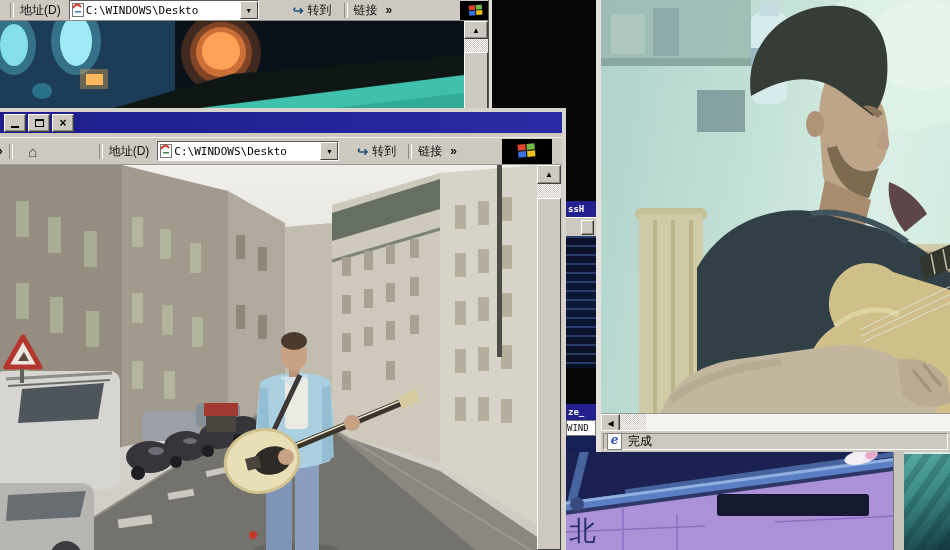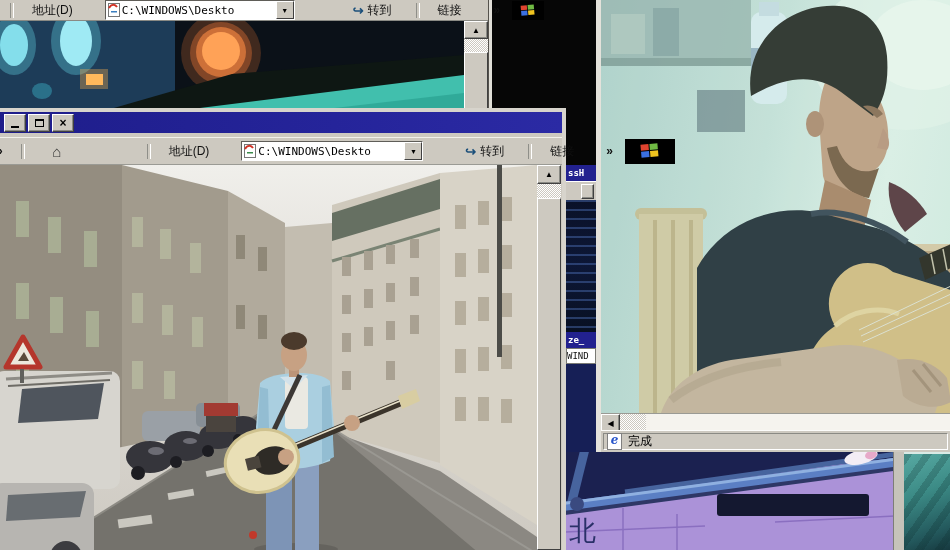--- a/index.html
+++ b/index.html
@@ -1,19 +1,19 @@
 <!DOCTYPE html>
 <html><head>
 <meta charset="utf-8">
 <style>
   html,body{margin:0;padding:0;background:#222;}
   .screen{position:relative;width:950px;height:550px;background:#060606;overflow:hidden;
           font-family:"Liberation Sans",sans-serif;}
   .abs{position:absolute;}
-  .tbar{display:flex;align-items:center;background:#cdc9c0;gap:12px;}
+  .tbar{display:flex;align-items:center;background:#cdc9c0;}
   .tlabel{font-size:12px;color:#101010;white-space:nowrap;}
   .sep{width:2px;height:15px;border-left:1px solid #8f8f89;border-right:1px solid #ffffff;margin:0 6px;flex:none;}
   .combo{display:flex;align-items:center;background:#fff;height:18px;flex:none;
          border-top:1px solid #5f5d58;border-left:1px solid #5f5d58;
          border-bottom:1px solid #fff;border-right:1px solid #fff;padding-left:2px;}
   .combo .path{font-family:"DejaVu Sans Mono",monospace;font-size:11px;color:#000;white-space:nowrap;overflow:hidden;flex:1;padding:0 2px;}
   .drop{width:16px;height:16px;background:#cdc9c0;flex:none;display:flex;align-items:center;justify-content:center;
         border:1px solid;border-color:#fff #404040 #404040 #fff;font-size:7px;color:#000;}
   .gobtn{display:flex;align-items:center;gap:4px;padding:1px 6px;flex:none;}
   .goarrow{font-size:13px;color:#1b4f7a;font-weight:bold;line-height:1;}
@@ -46,21 +46,21 @@
   .gray-strip{left:893px;top:452px;width:11px;height:98px;background:#c6c3ba;border-left:1px solid #7d7d78;box-sizing:border-box;}
   .teal-block{left:904px;top:452px;width:46px;height:98px;border-top:2px solid #d9eae5;box-sizing:border-box;
       background:
         repeating-linear-gradient(125deg, rgba(10,40,40,.22) 0 7px, rgba(255,255,255,0) 7px 16px),
         linear-gradient(160deg,#57a9a2 0%,#3c8b86 40%,#23585c 80%,#16393f 100%);}
 
   
   .strip{left:566px;top:0;width:30px;height:452px;display:flex;flex-direction:column;}
   .strip-black{height:165px;background:#060606;flex:none;}
   .strip-title{height:16px;flex:none;background:#22218f;color:#fff;display:flex;align-items:center;padding-left:2px;
-               font-family:"DejaVu Sans Mono",monospace;font-weight:bold;font-size:9px;overflow:hidden;}
+               font-family:"DejaVu Sans Mono",monospace;font-weight:bold;font-size:9px;overflow:hidden;margin-top:36px;}
   .strip-toolbar{height:18px;flex:none;background:#cdc9c0;border-top:1px solid #fff;position:relative;}
   .strip-minibtn{position:absolute;right:2px;top:2px;width:11px;height:13px;}
   .strip-video{height:132px;flex:none;background:
         repeating-linear-gradient(180deg, rgba(90,130,210,.38) 0 2px, rgba(0,0,0,0) 2px 9px),
         linear-gradient(180deg,#0a1128 0%,#0d1736 50%,#081022 100%);}
   .strip-addr{height:16px;flex:none;background:#fff;border:1px solid #7a7a74;box-sizing:border-box;display:flex;align-items:center;
               font-family:"DejaVu Sans Mono",monospace;font-size:9px;color:#111;overflow:hidden;}
   .strip-dark{flex:1;background:#161f56;}
 
   

